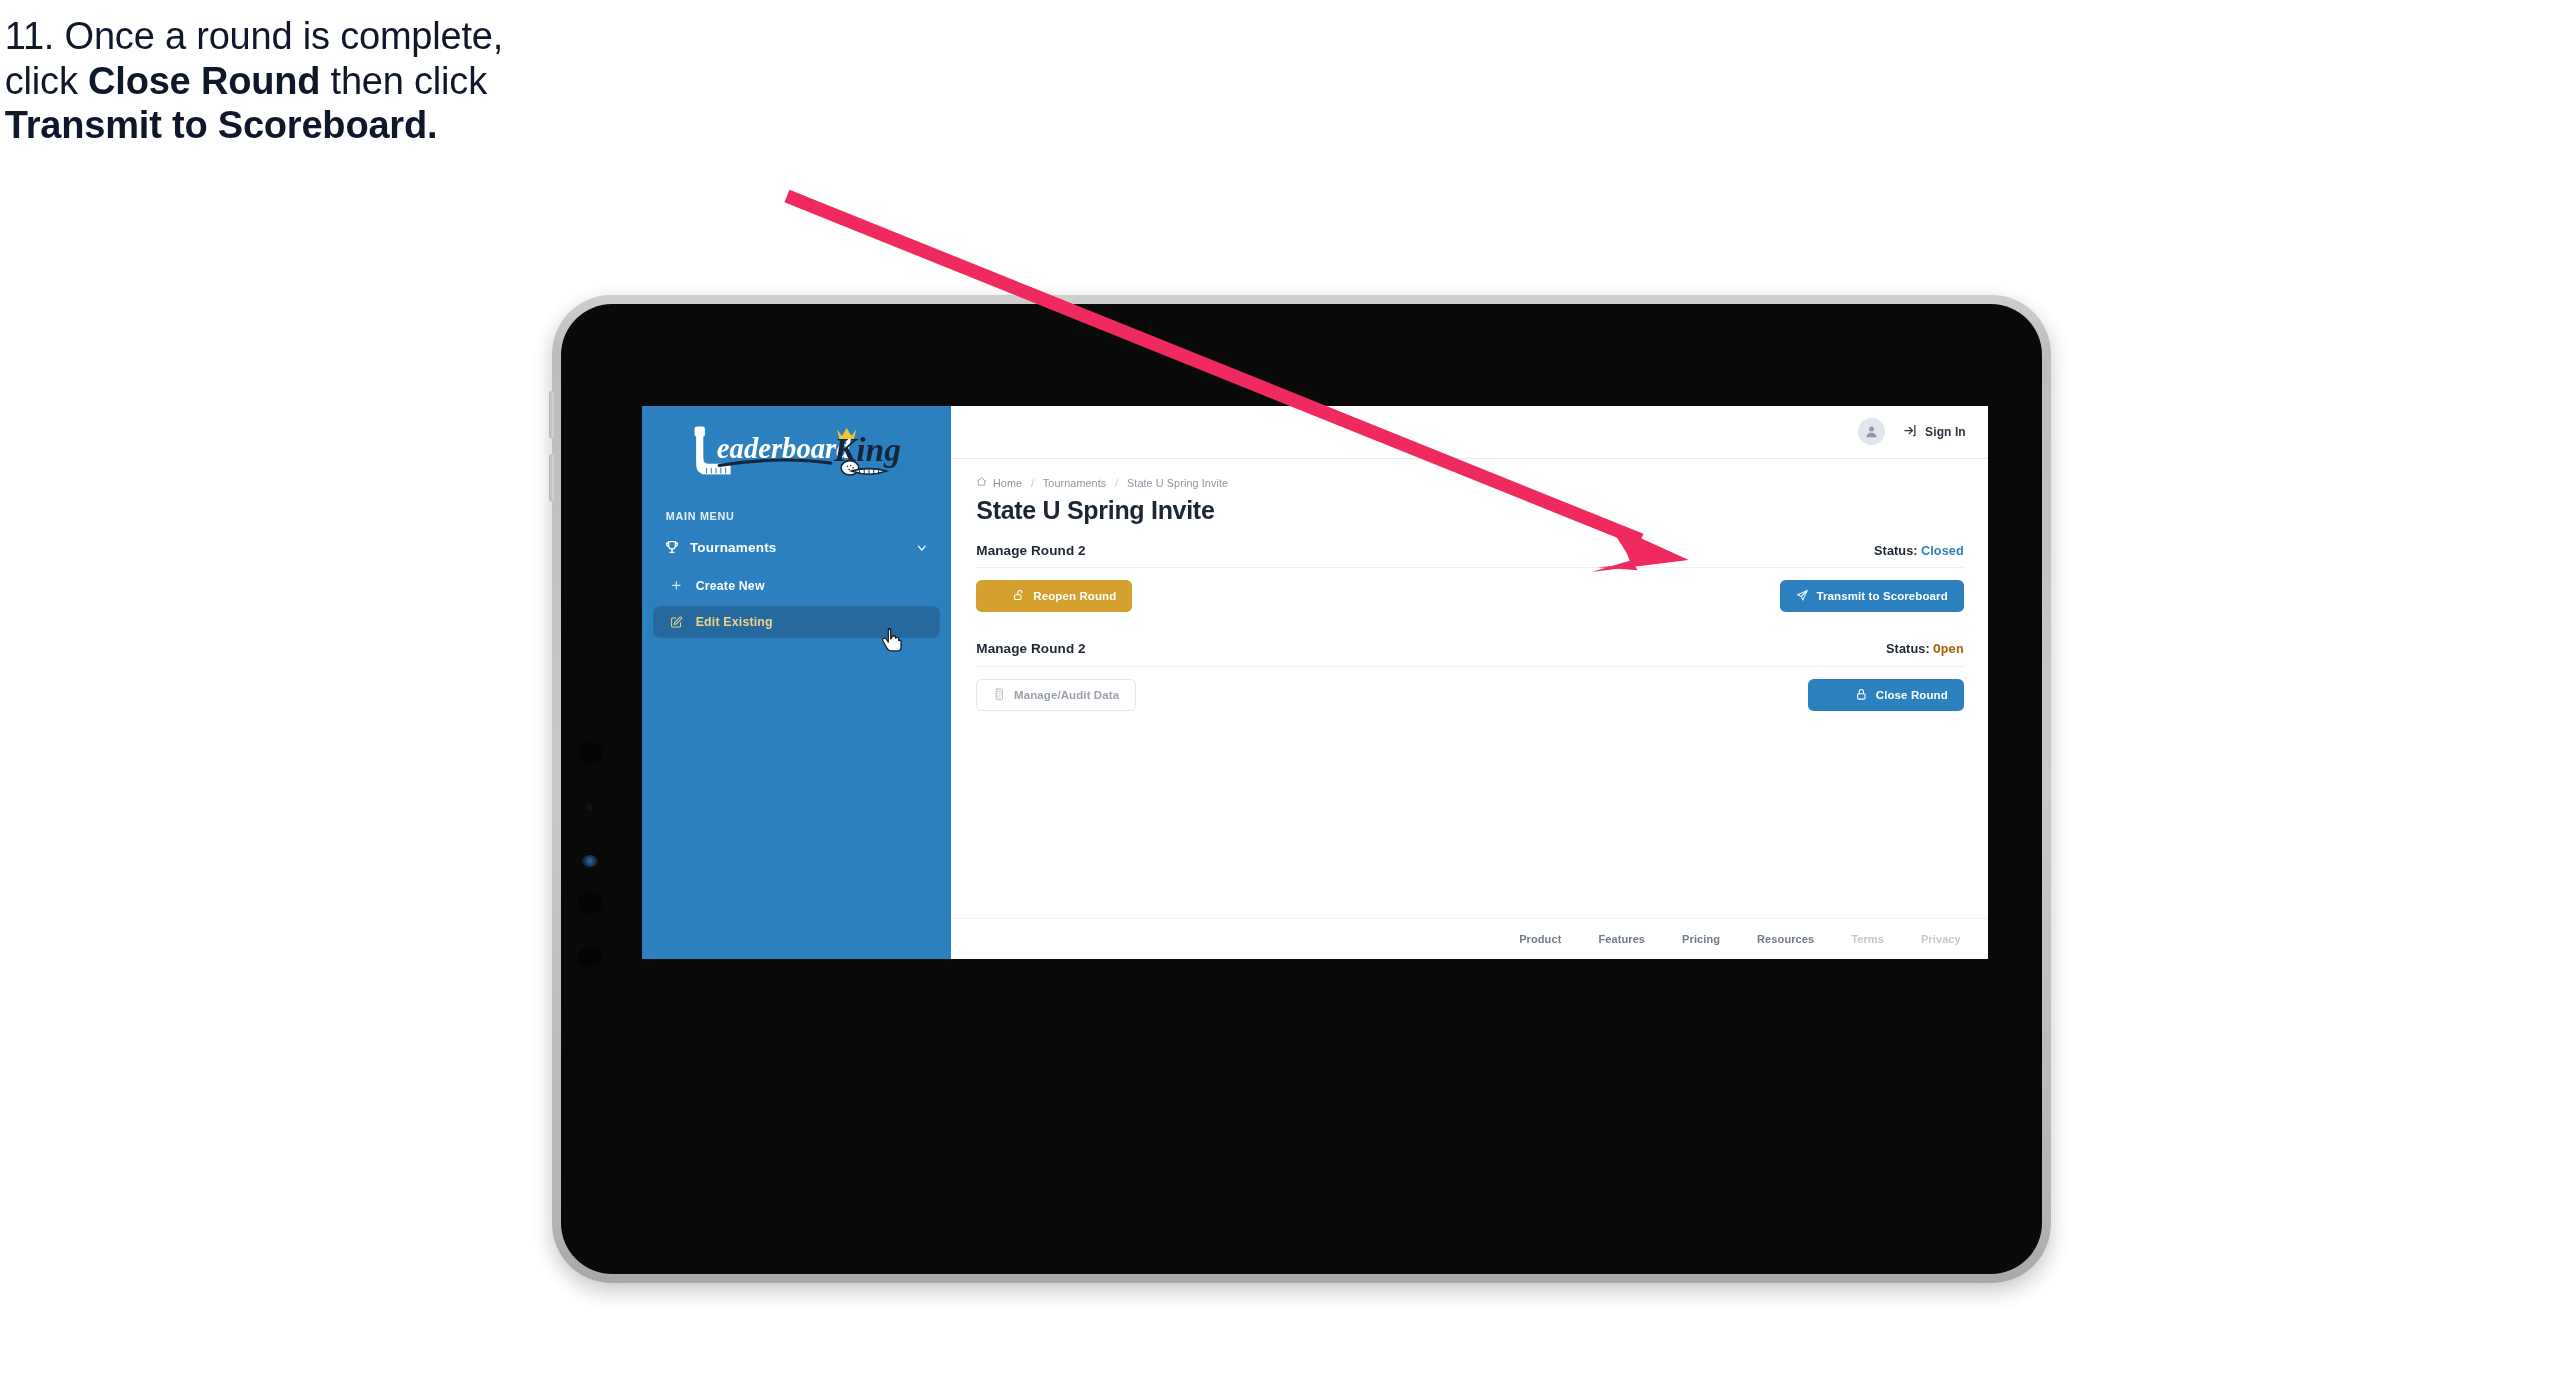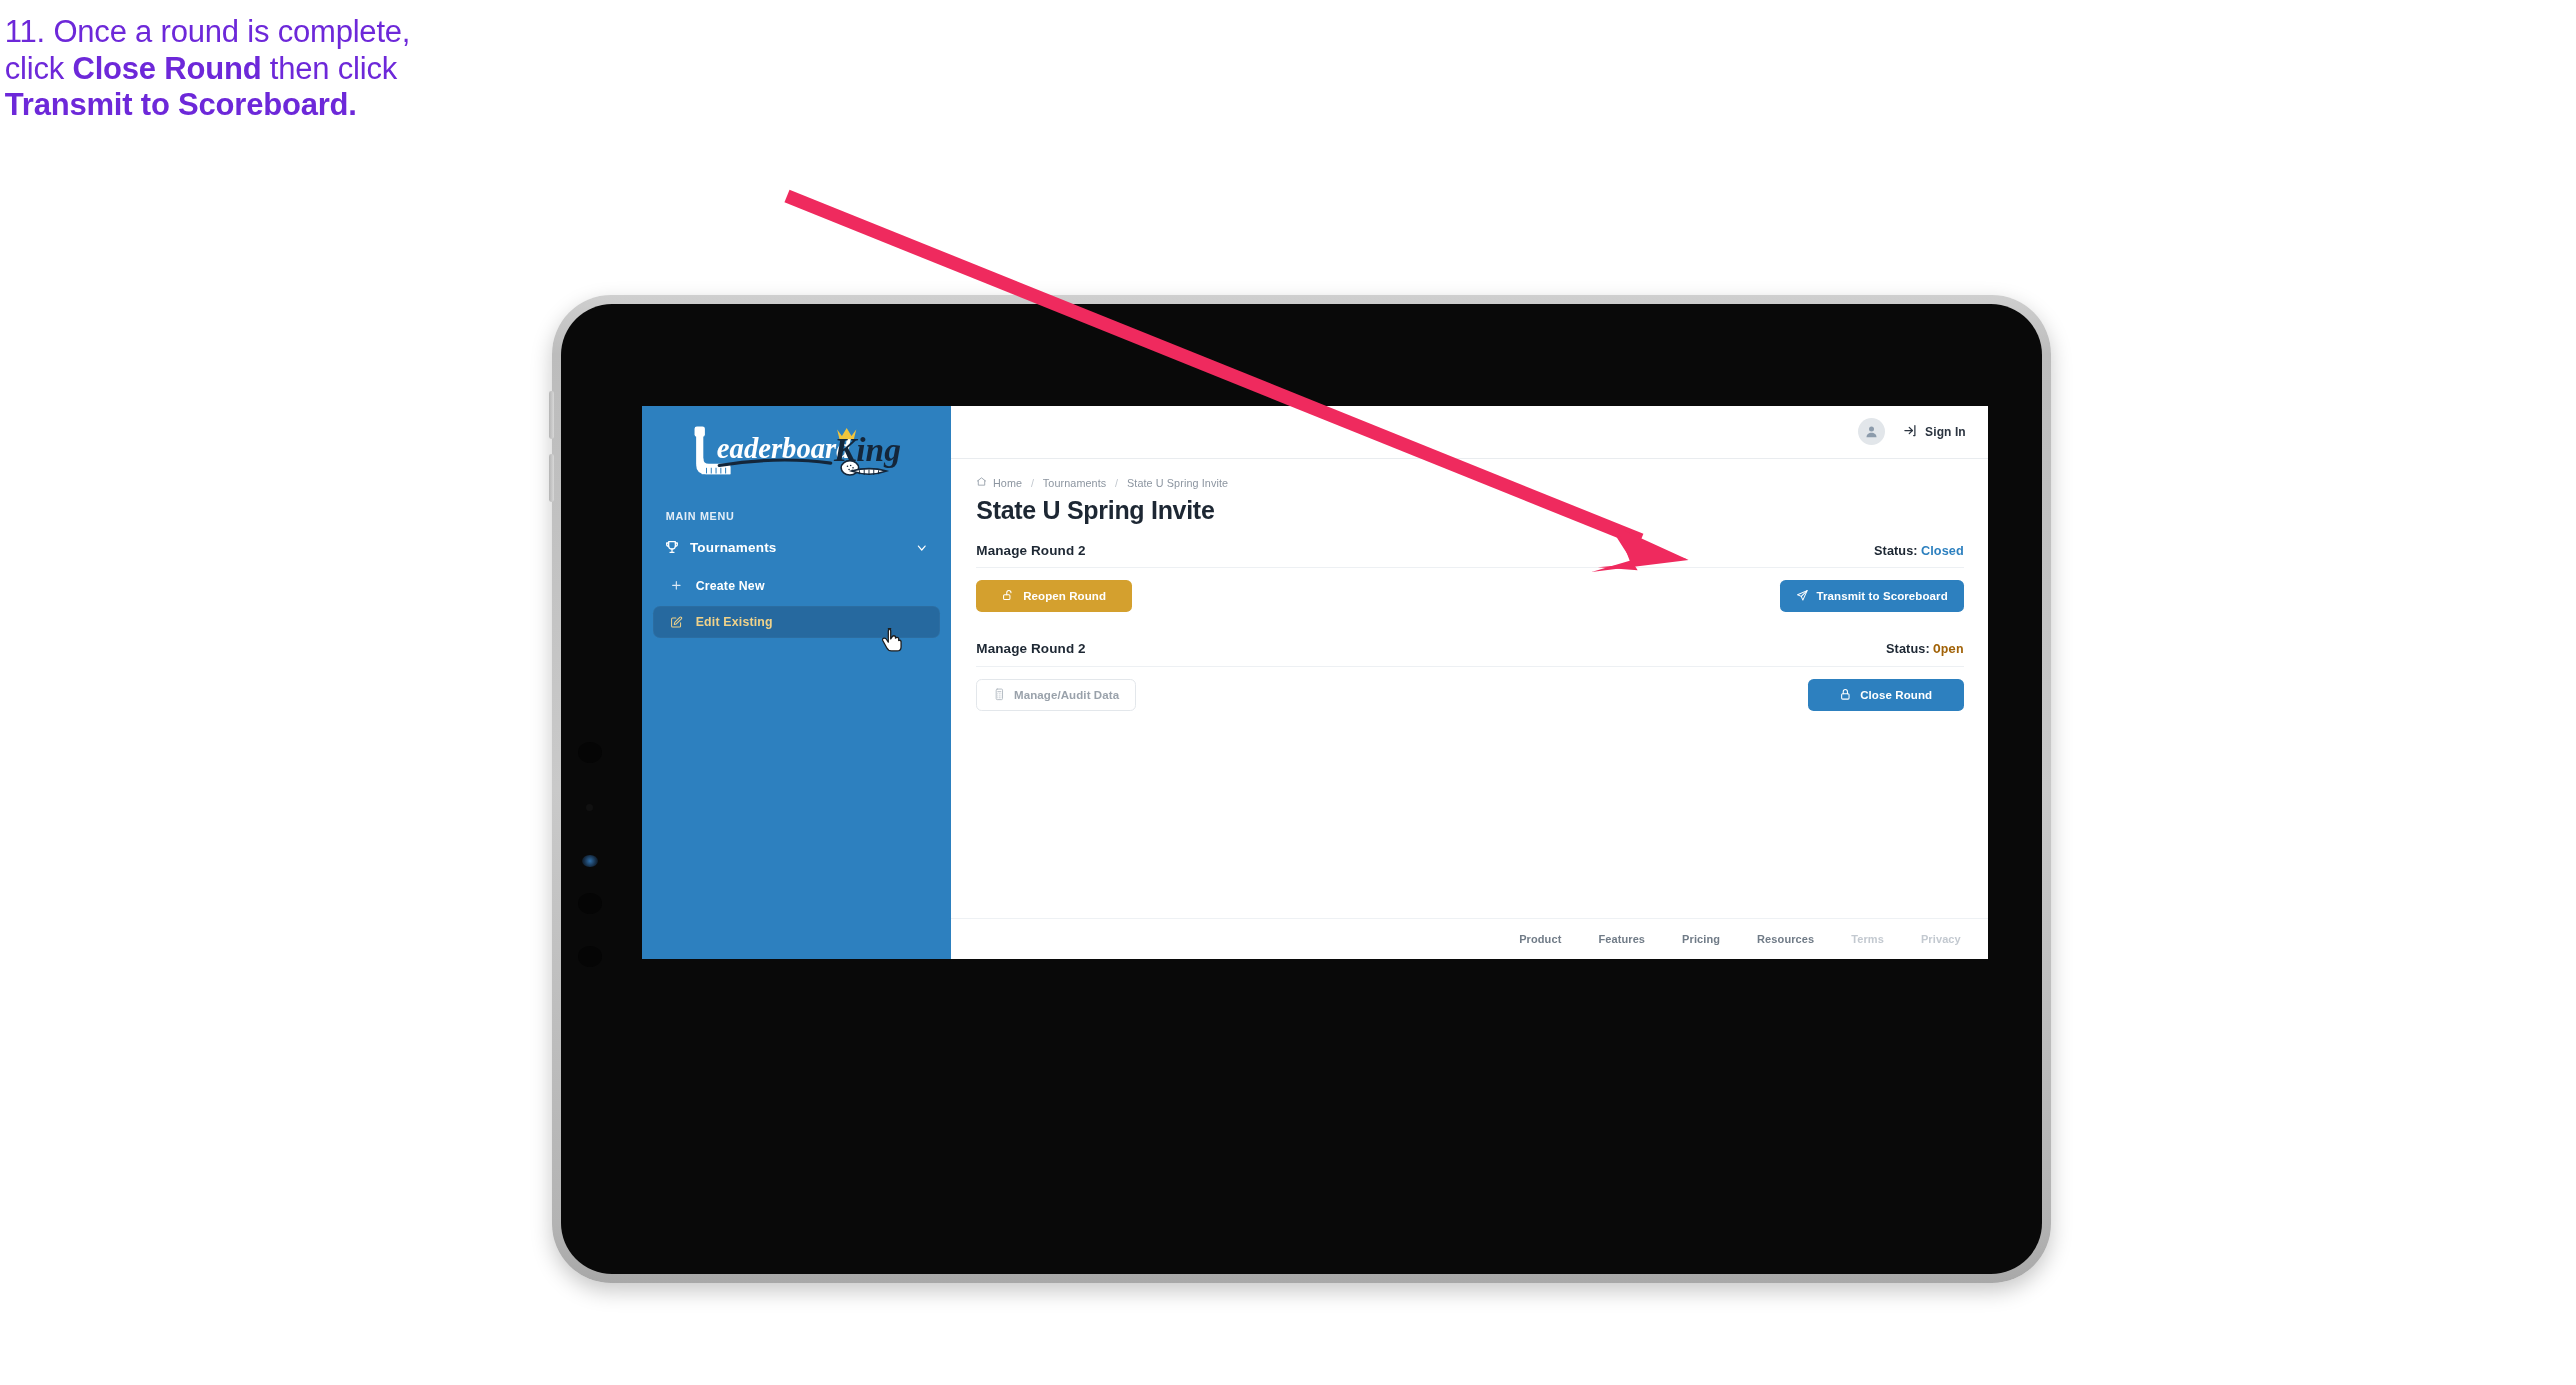--- a/index.html
+++ b/index.html
@@ -16,23 +16,23 @@
     -webkit-font-smoothing: antialiased;
   }
 
   
   .caption {
     position: absolute;
     left: 4.8px;
     top: 14.3px;
     width: 844px;
     font-family: "Liberation Sans", sans-serif;
-    font-size: 31px;
+    font-size: 38px;
     line-height: 1.17;
-    color: #6d28d9;
+    color: #0f172a;
     letter-spacing: -0.2px;
   }
   .caption .b { font-weight: 700; }
 
   
   .arrow-svg {
     position: absolute;
     left: 0; top: 0;
     width: 2576px;
     height: 1386px;
@@ -275,21 +275,21 @@
   .round-actions {
     display: flex;
     align-items: center;
     justify-content: space-between;
     margin-top: 12px;
   }
 
   .btn {
     display: inline-flex;
     align-items: center;
-    justify-content: center;
+    justify-content: flex-end;
     height: 32px;
     padding: 0 16px;
     border-radius: 5.6px;
     font-size: 11.5px;
     font-weight: 700;
     letter-spacing: 0.1px;
     box-sizing: border-box;
     border: none;
     cursor: pointer;
     white-space: nowrap;

